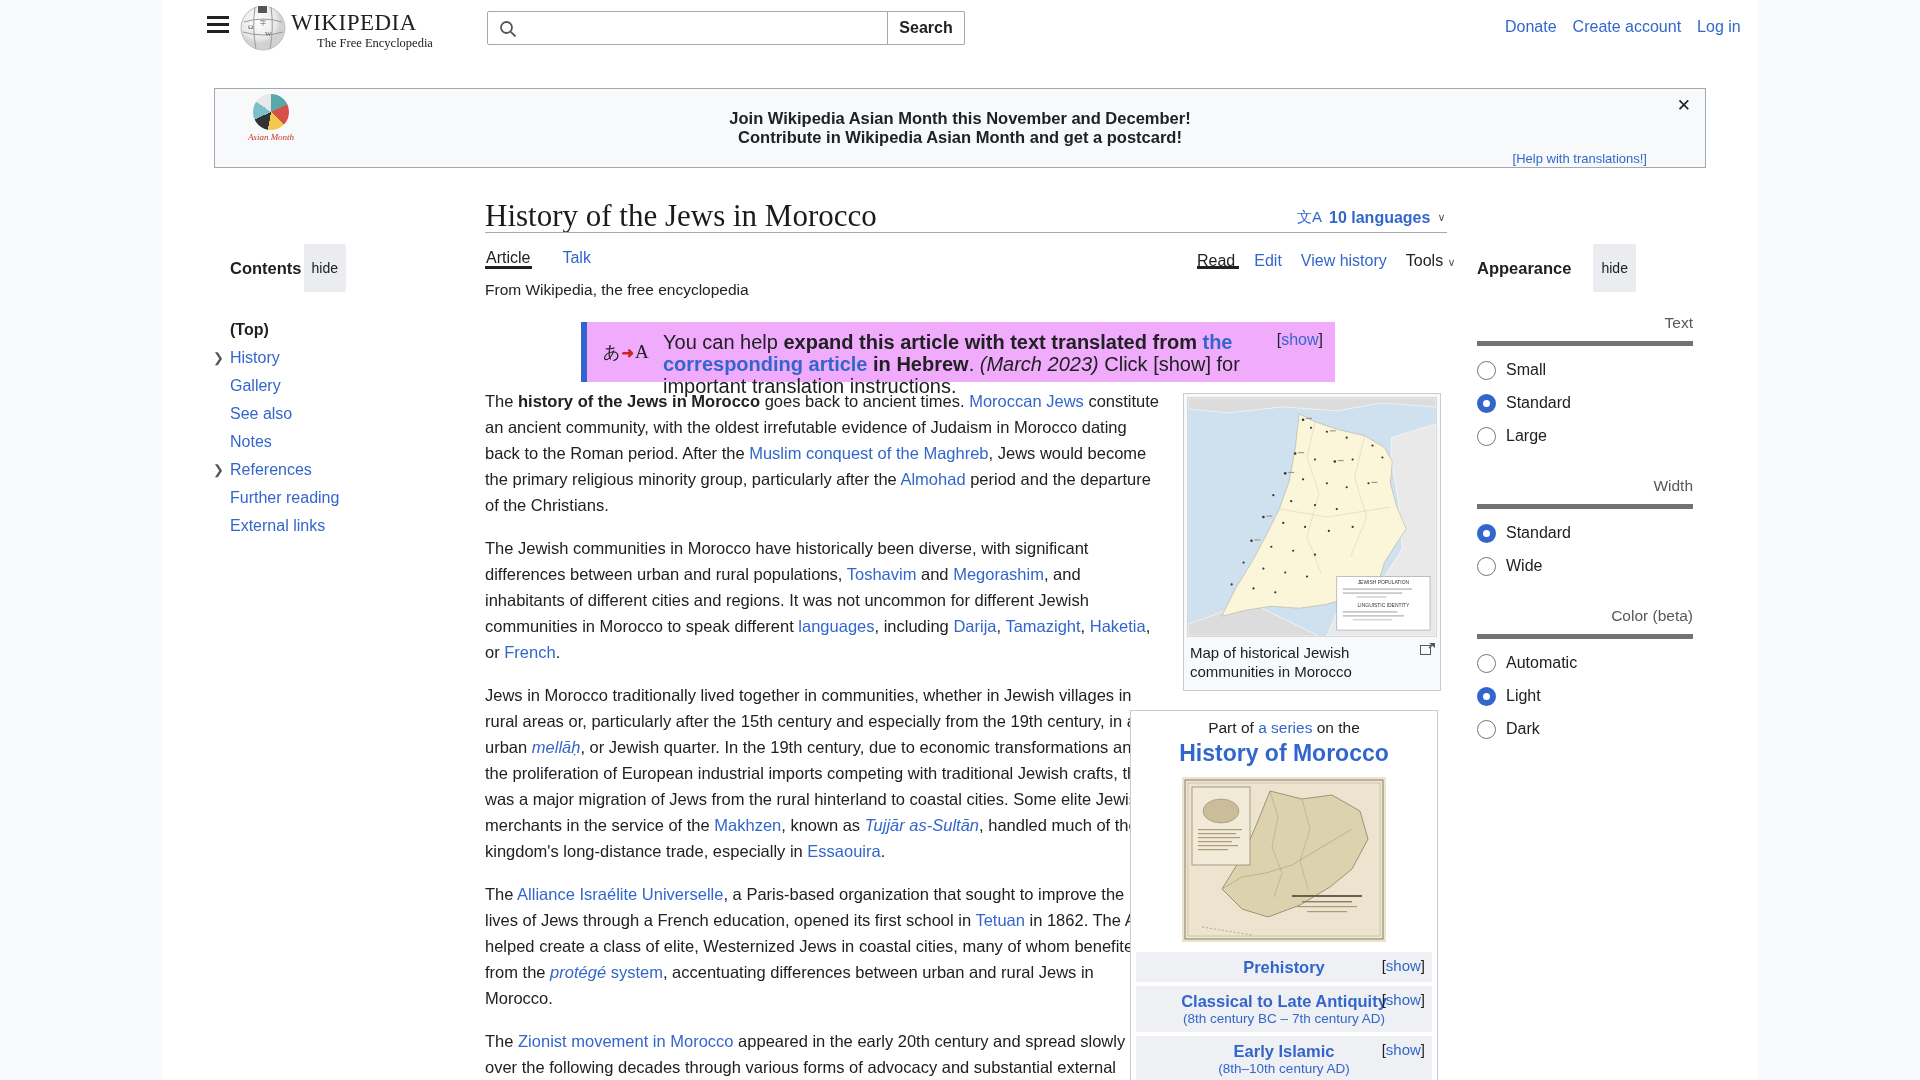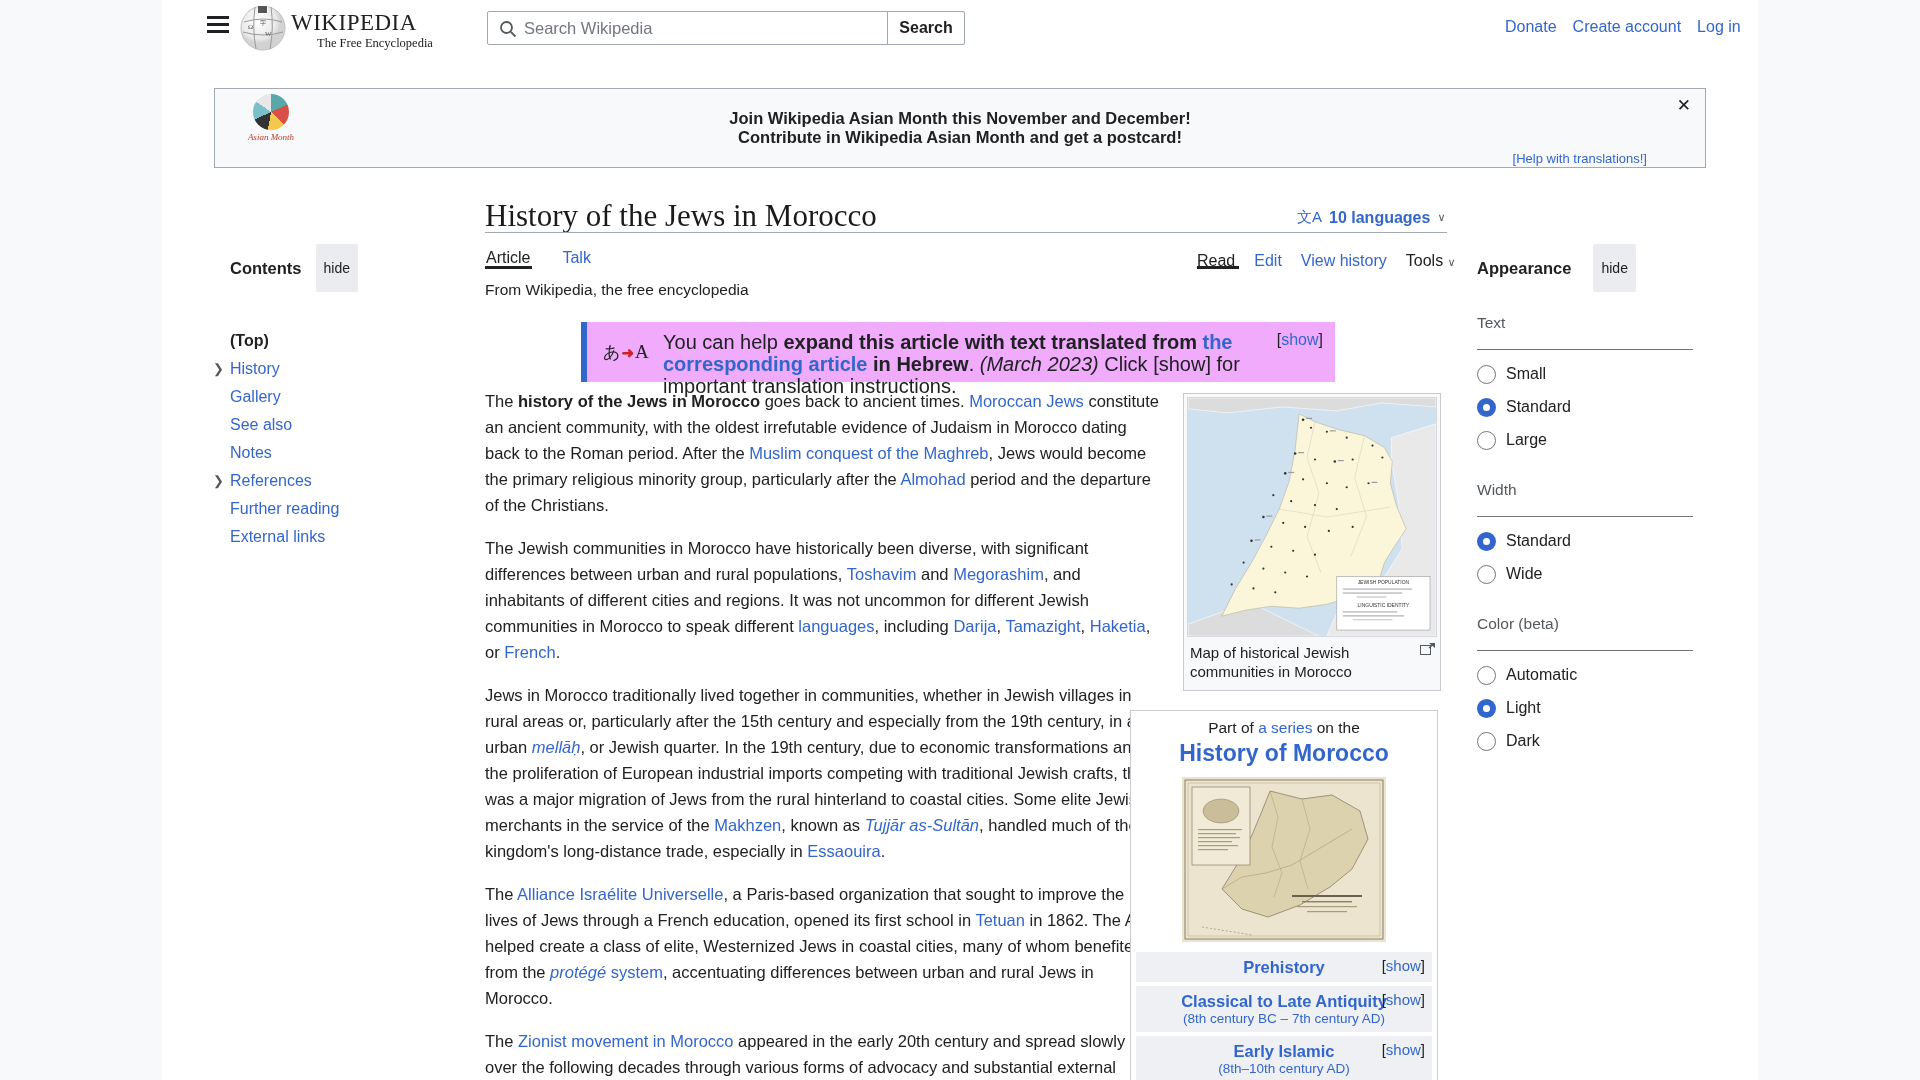--- a/index.html
+++ b/index.html
@@ -28,21 +28,21 @@
   .banner-logo { position:absolute; left:28px; top:5px; width:56px; text-align:center; }
   .banner-circle { width:36px; height:36px; border-radius:50%; margin:0 auto;
       background:conic-gradient(#5aa7a7 0 65deg,#d94f46 65deg 135deg,#f2c94c 135deg 190deg,#333333 190deg 245deg,#7ac0c9 245deg 305deg,#e8e8e8 305deg 360deg); }
   .banner-cap { font-size:9px; font-style:italic; color:#c0392b; line-height:10px; margin-top:2px; font-family:"Liberation Serif", serif; }
   .banner-lines { position:absolute; left:0; right:0; top:20px; text-align:center; font-weight:bold; font-size:16.5px; line-height:19px; }
   .banner-close { position:absolute; right:14px; top:6px; font-size:17px; color:#202122; cursor:pointer; }
   .banner-help { position:absolute; right:58px; bottom:1px; font-size:13px; }
 
   
   .contents { left:230px; top:244px; width:185px; font-size:16px; }
-  .contents-head { display:flex; align-items:center; gap:14px; margin-bottom:35px;text-align:center; }
+  .contents-head { display:flex; align-items:center; gap:2px; margin-bottom:24px;text-align:center; }
   .contents-head b { font-size:16.5px; }
   .chip { background:#eaecf0; border-radius:2px; padding:16px 8px; font-size:14px; color:#202122; cursor:pointer; }
   .toc-item { position:relative; height:28px; line-height:28px; }
   .toc-chev { position:absolute; left:-17px; top:0; color:#54595d; font-size:13px; cursor:pointer; }
 
   
   .page-title { left:485px; top:198px; font-family:"Liberation Serif", serif; font-size:31px; font-weight:normal; color:#1a1a1a; }
   .lang-btn { left:1297px; top:208px; display:flex; align-items:center; gap:7px; font-size:16px; font-weight:bold; color:#3366cc; cursor:pointer; }
   .lang-ico { font-weight:normal; font-size:15px; }
   .chev { color:#54595d; font-size:11px; font-weight:normal; }
@@ -85,21 +85,21 @@
   .series-img { display:block; margin:0 auto 10px auto; }
   .series-row { position:relative; background:#eef0f3; margin-bottom:4px; padding:5px 4px; text-align:center; }
   .row-title { font-size:16.5px; font-weight:bold; color:#3366cc; line-height:20px; cursor:pointer; }
   .row-sub { font-size:13.5px; color:#3366cc; line-height:16px; }
   .row-show { position:absolute; right:7px; top:5px; font-size:15px; }
 
   
   .appearance { left:1477px; top:244px; width:243px; }
   .app-head { display:flex; align-items:center; gap:22px; margin-bottom:22px; }
   .app-head b { font-size:16.5px; }
-  .app-label { font-size:15.5px; color:#54595d; padding-bottom:17px; border-bottom:1px solid #737373; width:216px; margin-bottom:14px; }
+  .app-label { font-size:15.5px; color:#54595d; padding-bottom:9px; border-bottom:5px solid #737373; width:216px; margin-bottom:14px;text-align:right; }
   .opt { display:flex; align-items:center; gap:10px; height:20px; margin-bottom:13px; cursor:pointer; }
   .radio { width:19px; height:19px; border:1px solid #72777d; border-radius:50%; background:#fff; flex:0 0 19px; }
   .radio.sel { border:6px solid #3366cc; }
   .opt span.optlab { font-size:16px; color:#202122; }
   .app-gap { height:18px; }
 </style>
 </head>
 <body>
 
 <div class="canvas">
@@ -131,21 +131,20 @@
     <text x="20" y="23" font-size="6" fill="#555">字</text>
   </svg>
   <div class="abs wordmark">WIKIPEDIA</div>
   <div class="abs wordsub">The Free Encyclopedia</div>
 
   <div class="abs searchbox">
     <svg width="18" height="18" viewBox="0 0 18 18">
       <circle cx="7.5" cy="7.5" r="5.5" fill="none" stroke="#54595d" stroke-width="1.8"></circle>
       <line x1="11.8" y1="11.8" x2="16.5" y2="16.5" stroke="#54595d" stroke-width="1.8"></line>
     </svg>
-    <input type="text" value="" placeholder="Search Wikipedia" style="">
     <div class="searchbtn">Search</div>
   </div>
 
   <div class="abs toplinks">
     <span class="lnk">Donate</span>
     <span class="lnk">Create account</span>
     <span class="lnk">Log in</span>
   </div>
 
   <div class="abs banner">

